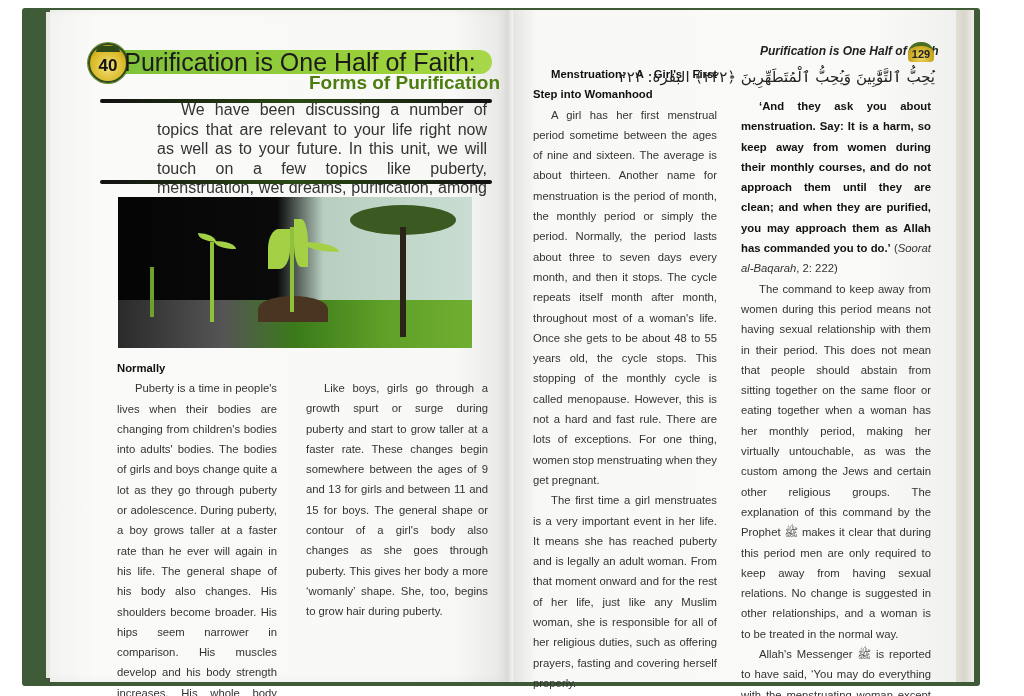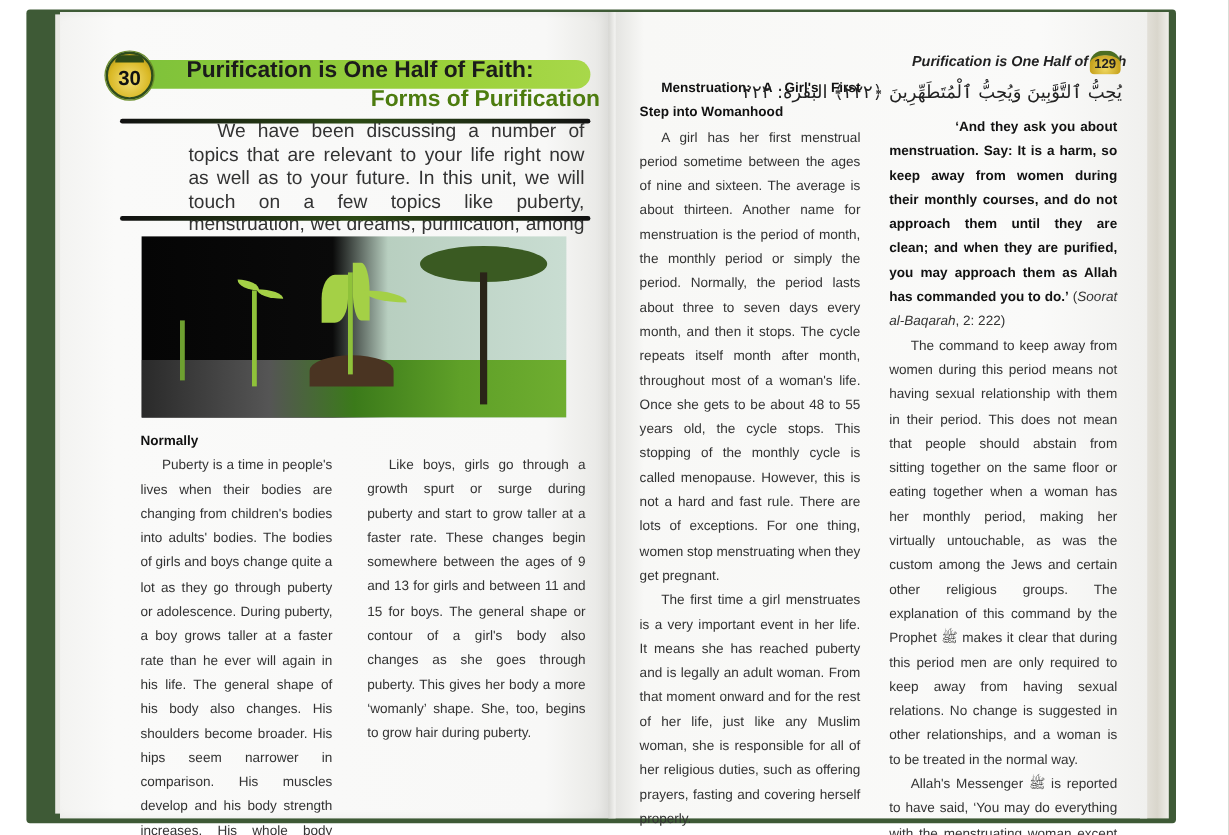--- a/index.html
+++ b/index.html
@@ -37,21 +37,21 @@
   .chap-badge::before {
     content:""; position:absolute; left:6px; top:1px; width:24px; height:6px;
     border-radius:12px 12px 0 0; background:#2d4a17;
   }
   .title-bar {
     position:absolute; left:118px; top:50px; width:374px; height:24px;
     background:linear-gradient(90deg,#7fc23a,#9bd13a 70%,#a8d84a);
     border-radius:0 14px 14px 0;
   }
   .title1 { position:absolute; left:100px; top:48px; width:400px; text-align:center;
-    font-weight:bold; font-size:19px; color:#1b1b1b; }
+    font-weight:normal; font-size:25px; color:#1b1b1b; }
   .title2 { position:absolute; left:100px; top:72px; width:400px; text-align:right;
     font-weight:bold; font-size:19px; color:#4d7c0f; }
   .rule { position:absolute; height:4px; border-radius:3px;
     background:linear-gradient(90deg,#111 0%,#2c4a14 50%,#111 100%); }
   .intro { position:absolute; left:157px; top:100px; width:330px;
     font-size:16px; line-height:19.5px; color:#333; text-align:justify; text-indent:24px; }
 
   .photo {
     position:absolute; left:118px; top:197px; width:354px; height:151px; overflow:hidden;
     background:linear-gradient(90deg,#050505 0%,#0a0a0a 45%,#b8cfc0 58%,#c9ddd2 100%);
@@ -63,21 +63,21 @@
   .photo .tree-trunk { position:absolute; left:282px; top:30px; width:6px; height:110px; background:#2a2418; }
   .photo .tree-crown { position:absolute; left:232px; top:8px; width:106px; height:30px;
     border-radius:50%; background:#3a5a22; }
   .photo .sprout { position:absolute; width:4px; background:#8fc23a; }
   .photo .leaf { position:absolute; background:#a4d046; border-radius:0 100% 0 100%; }
 
   .col { position:absolute; font-size:11.3px; line-height:20.3px; color:#333; text-align:justify; }
   .col p { margin:0; }
   .indent { text-indent:18px; }
   .h { font-weight:bold; color:#111; }
-  .bold { font-weight:bold; color:#111;margin-left:37px; }
+  .bold { font-weight:bold; color:#111; }
   .it { font-style:italic; }
 
   .running-head { position:absolute; left:760px; top:44px; font-style:italic; font-weight:bold; font-size:12px; color:#222; }
   .page-num-badge { position:absolute; left:908px; top:42px; width:26px; height:20px;
     border-radius:12px 12px 4px 4px;
     background:radial-gradient(circle at 50% 70%, #f0d860 0%, #c8a420 70%);
     border-top:4px solid #4b6e22; font-size:11px; font-weight:bold; color:#222;
     display:flex; align-items:center; justify-content:center; box-sizing:border-box; }
   .ayah { position:absolute; left:735px; top:68px; width:200px; font-size:15px; color:#222;
     direction:rtl; text-align:center; font-family:"DejaVu Sans", sans-serif; white-space:nowrap; }
@@ -88,21 +88,21 @@
 <div class="cover"></div>
 <div class="left-edge"></div>
 <div class="right-edge"></div>
 
 <div class="page-left"></div>
 <div class="page-right"></div>
 <div class="spine"></div>
 
 <div class="title-bar"></div>
 <div class="chap-badge">
-  <span style="position:relative;top:3px">30</span>
+  <span style="position:relative;top:3px">40</span>
 </div>
 <div class="title1">Purification is One Half of Faith:</div>
 <div class="title2">Forms of Purification</div>
 <div class="rule" style="left:100px;top:99px;width:392px;"></div>
 <div class="intro">We have been discussing a number of topics that are relevant to your life right now as well as to your future. In this unit, we will touch on a few topics like puberty, menstruation, wet dreams, purification, among other things.</div>
 <div class="rule" style="left:100px;top:180px;width:392px;"></div>
 
 <div class="photo">
   <div class="grass"></div>
   <div class="sprout" style="left:32px;top:70px;height:50px;background:#6ea030"></div>

